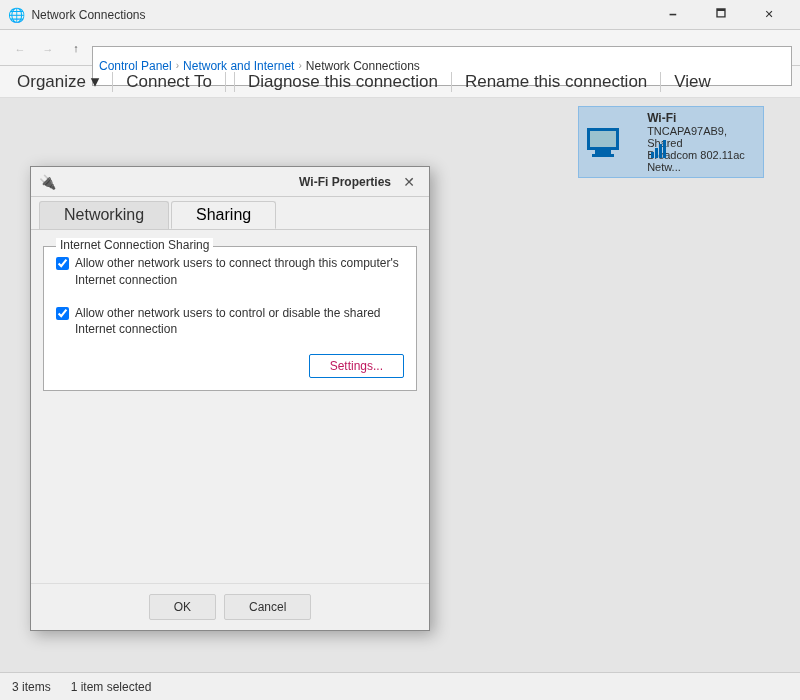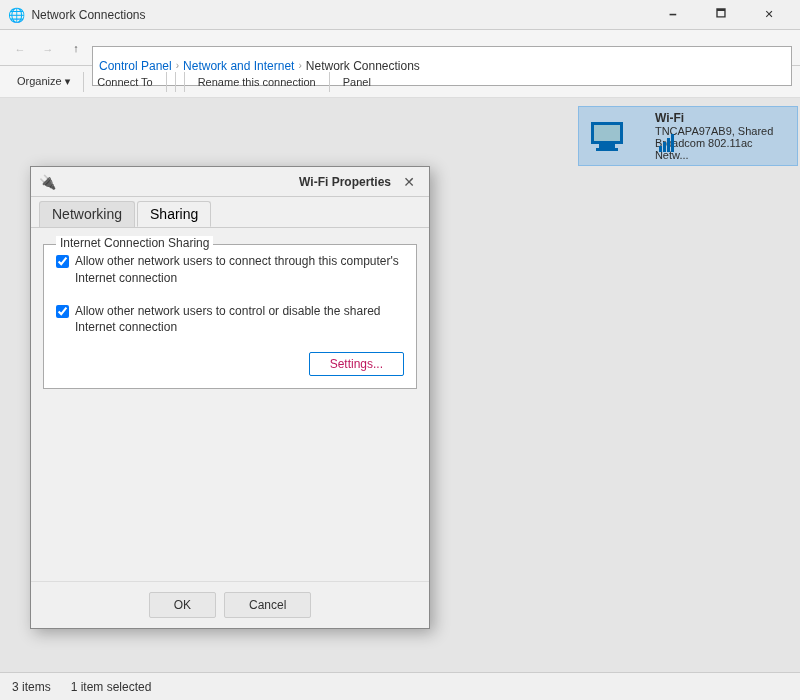--- a/index.html
+++ b/index.html
@@ -86,21 +86,21 @@
       padding: 0 8px;
       border-bottom: 1px solid #ddd;
       gap: 0;
     }
     .toolbar-btn {
       height: 28px;
       padding: 0 8px;
       border: 1px solid transparent;
       background: transparent;
       cursor: pointer;
-      font-size: 11px;
+      font-size: 17px;
       color: #333;
       display: flex; align-items: center; gap: 3px;
       border-radius: 2px;
     }
     .toolbar-sep { width: 1px; height: 20px; background: #ccc; margin: 0 4px; }
 
     
     .main-content {
       background: white;
       height: calc(700px - 30px - 36px - 32px - 28px);
@@ -114,21 +114,21 @@
       padding: 8px;
       width: 100%;
     }
     .network-item {
       display: flex;
       align-items: center;
       gap: 8px;
       padding: 4px 8px;
       background: #cce8ff;
       border: 1px solid #99d1ff;
-      width: 220px;
+      width: 186px;
       margin-left: 570px;
     }
     .network-info { font-size: 11px; color: #333; }
     .network-name { font-weight: bold; font-size: 12px; color: #333; }
 
     
     .status-bar {
       background: #f0f0f0;
       height: 28px;
       border-top: 1px solid #ccc;
@@ -195,25 +195,25 @@
     }
 
     
     .tabs-bar {
       display: flex;
       background: #f0f0f0;
       padding: 4px 8px 0;
       gap: 2px;
     }
     .tab {
-      padding: 4px 12px;
+      padding: 4px 24px;
       border: 1px solid #ccc;
       background: #e0e0e0;
       cursor: pointer;
-      font-size: 14px;
+      font-size: 16px;
       color: #333;
       border-bottom: none;
       border-radius: 3px 3px 0 0;
     }
     .tab.active {
       background: #f0f0f0;
       border-bottom: 1px solid #f0f0f0;
       color: #000;
       z-index: 1;
     }
@@ -319,24 +319,25 @@
     <span>Network Connections</span>
   </div>
 </div>
 
 <div class="toolbar">
   <button class="toolbar-btn">Organize ▾</button>
   <div class="toolbar-sep"></div>
   <button class="toolbar-btn">Connect To</button>
   <div class="toolbar-sep"></div>
   <div class="toolbar-sep"></div>
+  <button class="toolbar-btn">Diagnose this connection</button>
   <div class="toolbar-sep"></div>
   <button class="toolbar-btn">Rename this connection</button>
   <div class="toolbar-sep"></div>
-  <button class="toolbar-btn">Panel</button>
+  <button class="toolbar-btn">View</button>
 </div>
 
 <div class="main-content">
 
   <div class="network-list">
     <div class="network-item">
 
       <div style="display:flex; flex-direction:column; align-items:center; width:40px;">
         <div style="width:32px; height:22px; border:3px solid #0070c0; background:#add8e6; position:relative;">
           

